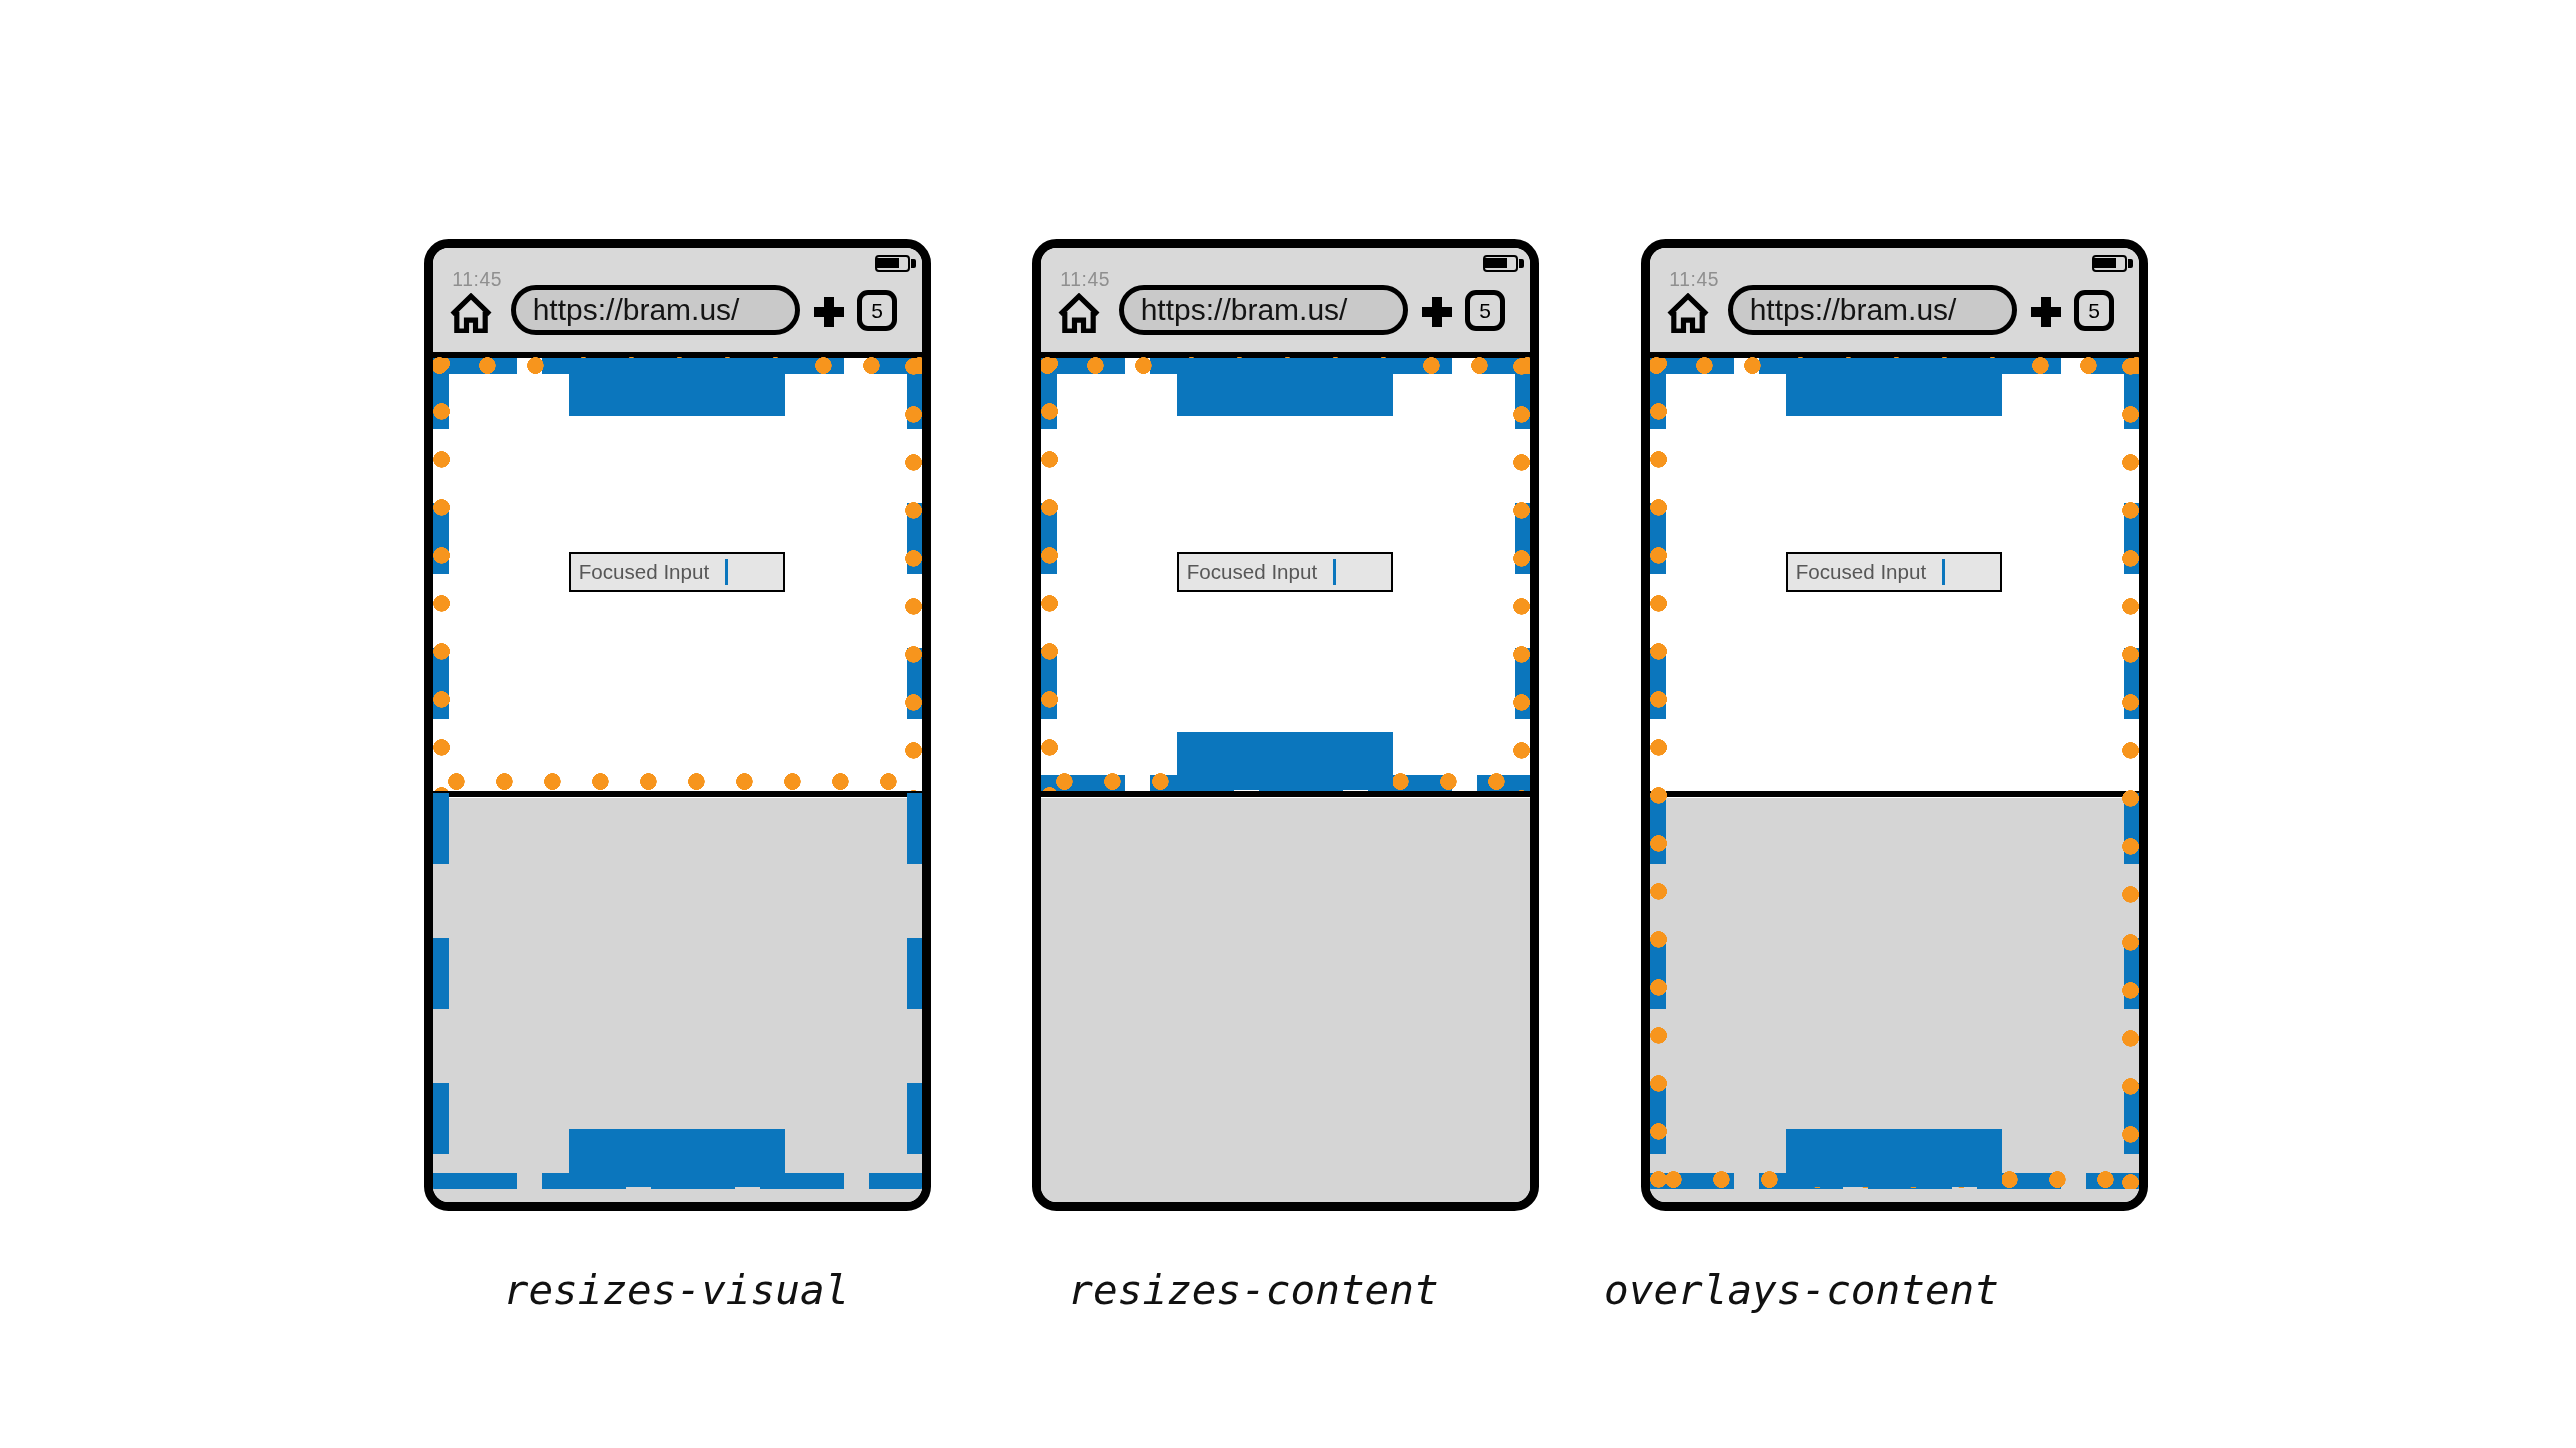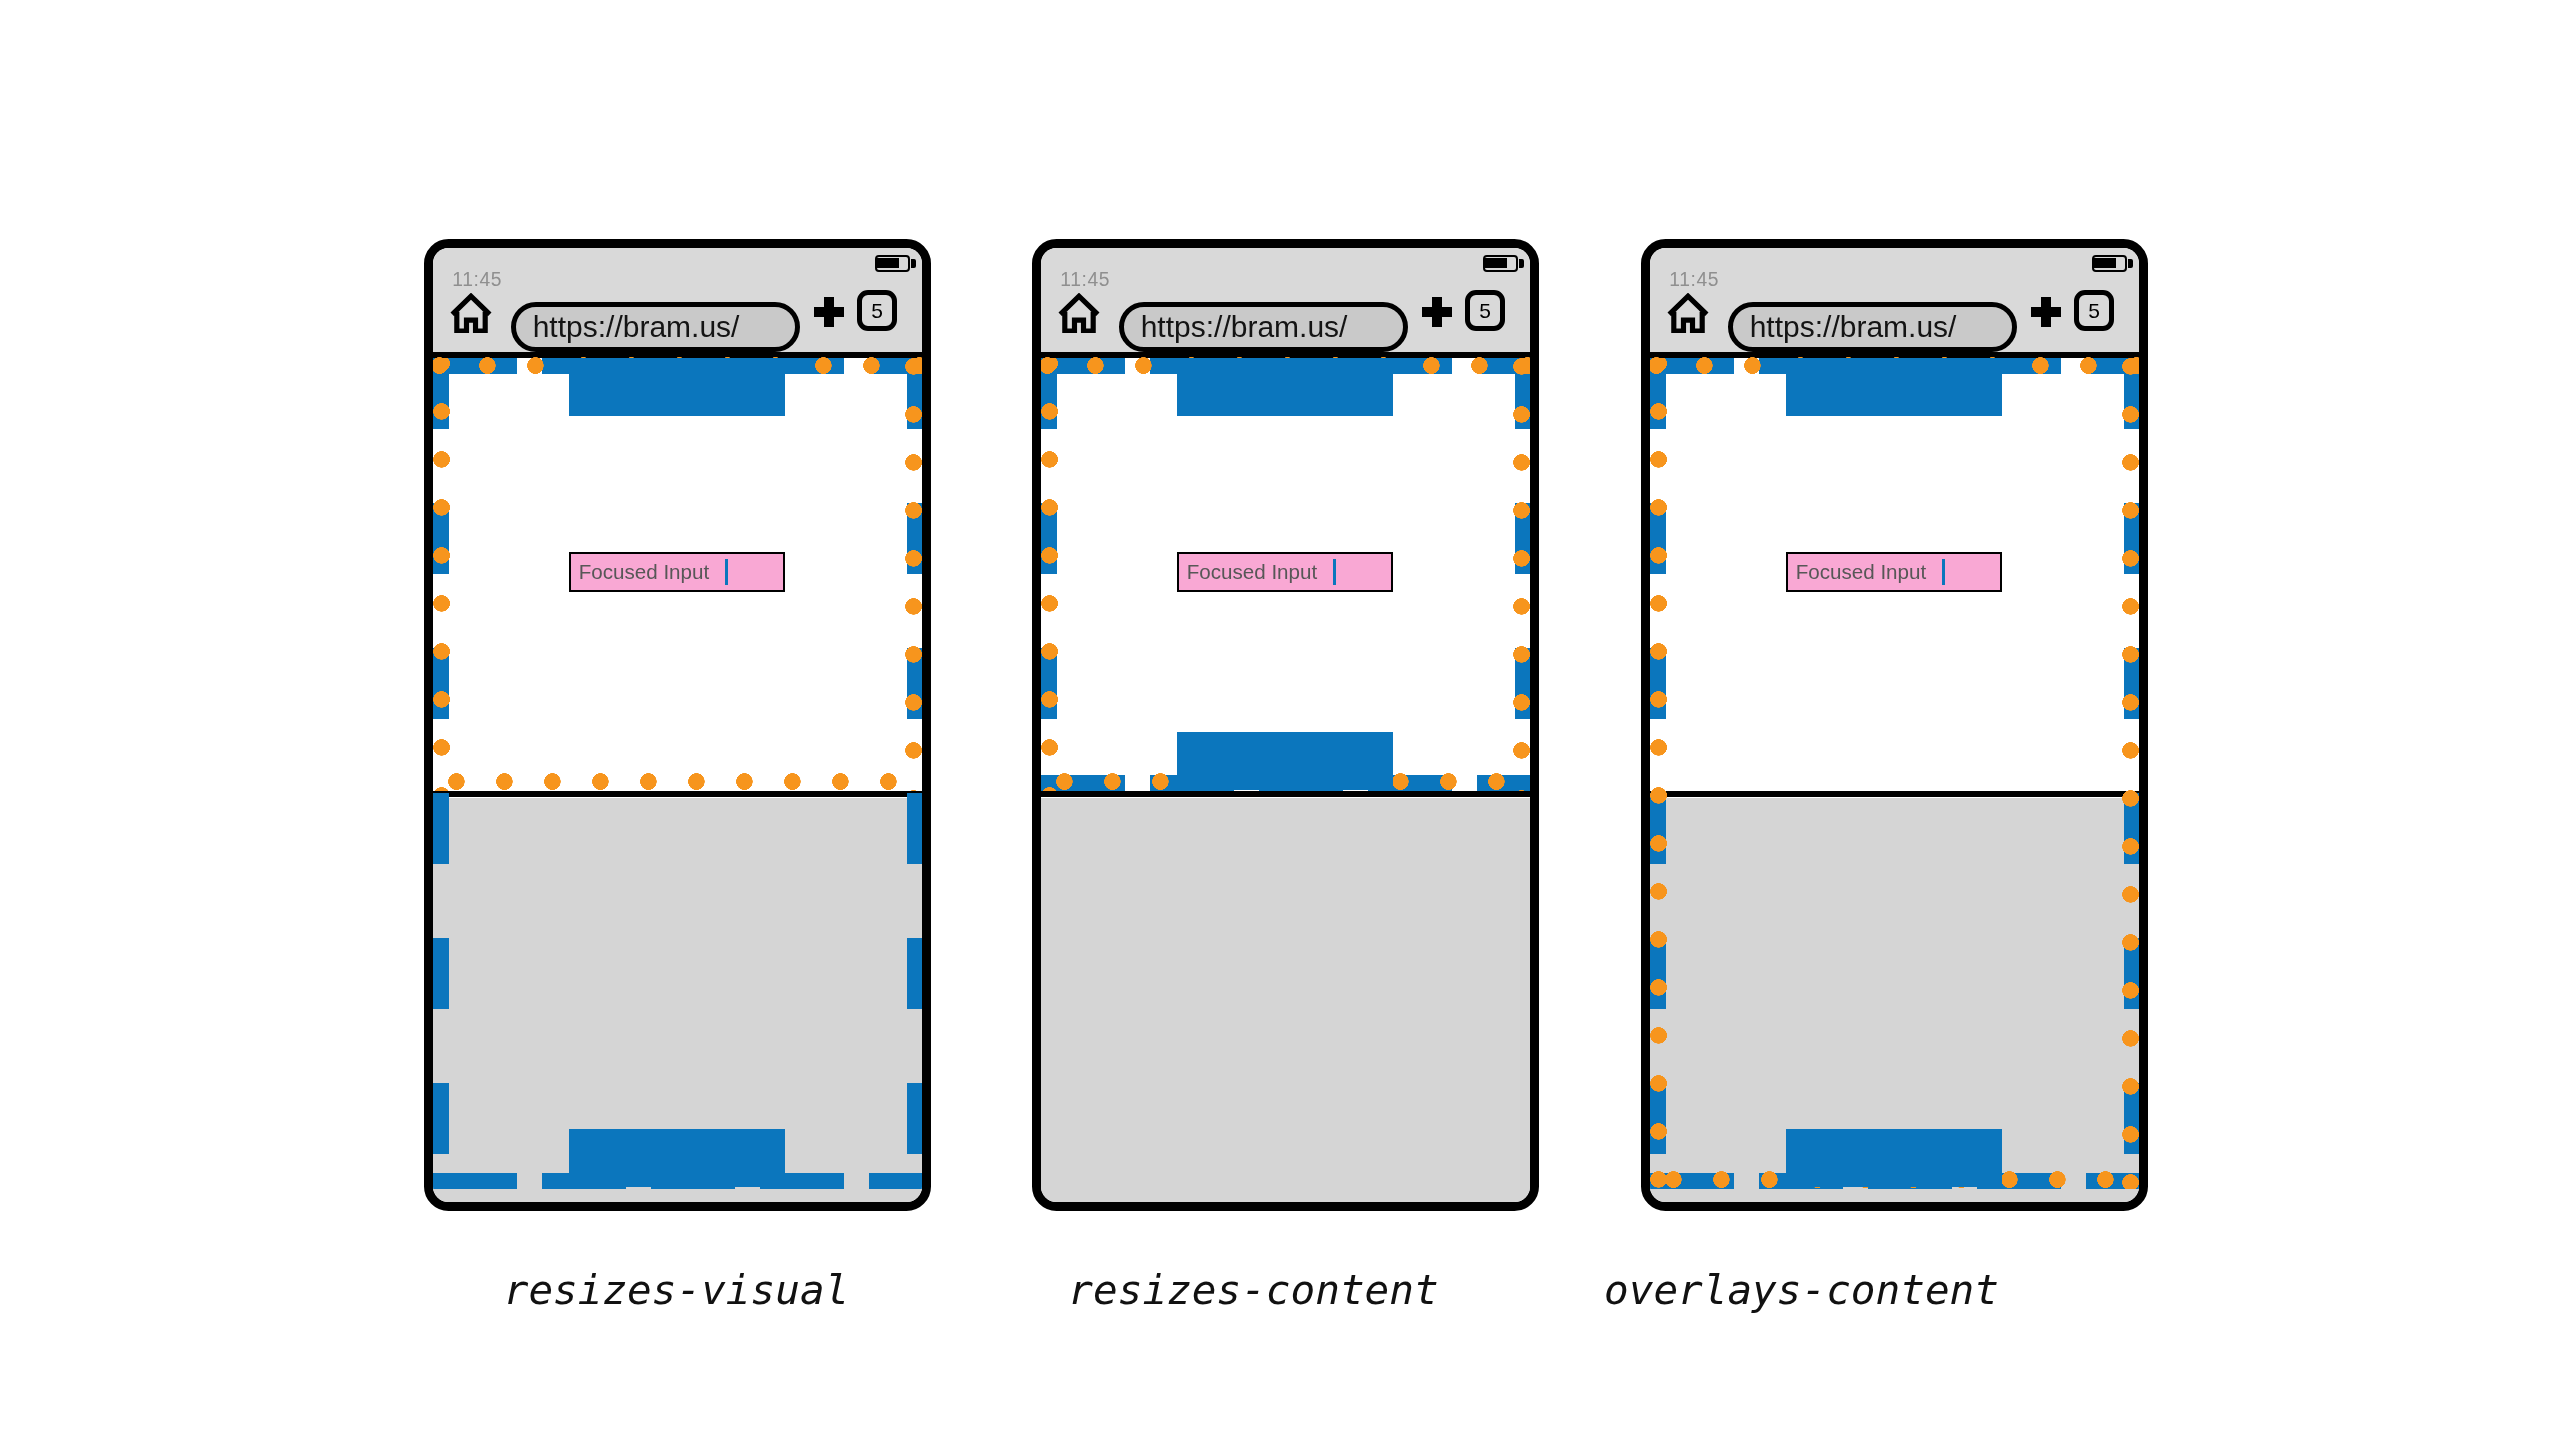--- a/index.html
+++ b/index.html
@@ -20,21 +20,21 @@
   .toolbar-line{position:absolute;left:0;top:104px;width:100%;height:6.4px;background:#000;z-index:2}
   .time{position:absolute;left:19.3px;top:21px;font-size:19.3px;color:var(--time-gray,#8f8f8f);letter-spacing:0.6px}
   .battery{position:absolute;right:6.4px;top:7px;width:41px;height:16.7px}
   .battery .shell{position:absolute;left:0;top:0;width:35px;height:16.7px;border:2.6px solid #000;border-radius:3.9px;box-sizing:border-box}
   .battery .fill{position:absolute;left:2.6px;top:3.2px;width:22px;height:10.3px;background:#000}
   .battery .nub{position:absolute;right:0;top:3.9px;width:4.5px;height:9px;background:#000;border-radius:0 1.9px 1.9px 0}
   .home{position:absolute;left:15.5px;top:45px;width:44px;height:40px}
   .pill{
     position:absolute;left:78px;top:37px;width:289px;height:50px;
     background:var(--url-pill-gray,#c9c9c9);border:5.8px solid #000;border-radius:28px;
-    box-sizing:border-box;display:flex;align-items:center;padding-left:16.7px;margin-top:17px;
+    box-sizing:border-box;display:flex;align-items:center;padding-left:16.7px;
   }
   .pill span{font-size:30px;color:#141414;white-space:nowrap}
   .plus{position:absolute;left:381px;top:49px;width:30px;height:30px}
   .plus::before{content:"";position:absolute;left:0;top:10.3px;width:30px;height:9.7px;background:#000}
   .plus::after{content:"";position:absolute;left:10.3px;top:0;width:9.7px;height:30px;background:#000}
   .tabs{
     position:absolute;left:424px;top:42px;width:40px;height:41px;
     border:5.8px solid #000;border-radius:11px;box-sizing:border-box;
     display:flex;align-items:center;justify-content:center;font-size:21px;color:#000;
   }
@@ -76,21 +76,21 @@
     position:absolute;left:136px;width:216px;height:58px;
     background:var(--layout-viewport-blue,#0b76bd);z-index:5;
   }
   .fixed-header{top:110px}
   .v1 .fixed-footer,.v3 .fixed-footer{top:881px}
   .v2 .fixed-footer{top:484px}
 
   
   .input{
     position:absolute;left:136px;top:304px;width:216px;height:40px;
-    background:#f9a8d4;border:2.6px solid #000;box-sizing:border-box;z-index:6;
+    background:#e5e5e5;border:2.6px solid #000;box-sizing:border-box;z-index:6;
     display:flex;align-items:center;padding-left:7.7px;gap:14px;
   }
   .input .itext{font-size:20.6px;color:var(--input-text-gray,#575757);white-space:nowrap}
   .caret{display:inline-block;width:3.2px;height:26px;background:var(--layout-viewport-blue,#0b76bd);margin-left:1.3px}
 
   
   .phone-label{
     position:absolute;top:1266px;width:515px;text-align:center;
     font-family:"DejaVu Sans Mono","Liberation Mono",monospace;
     font-size:41px;color:#111;font-style:italic;

